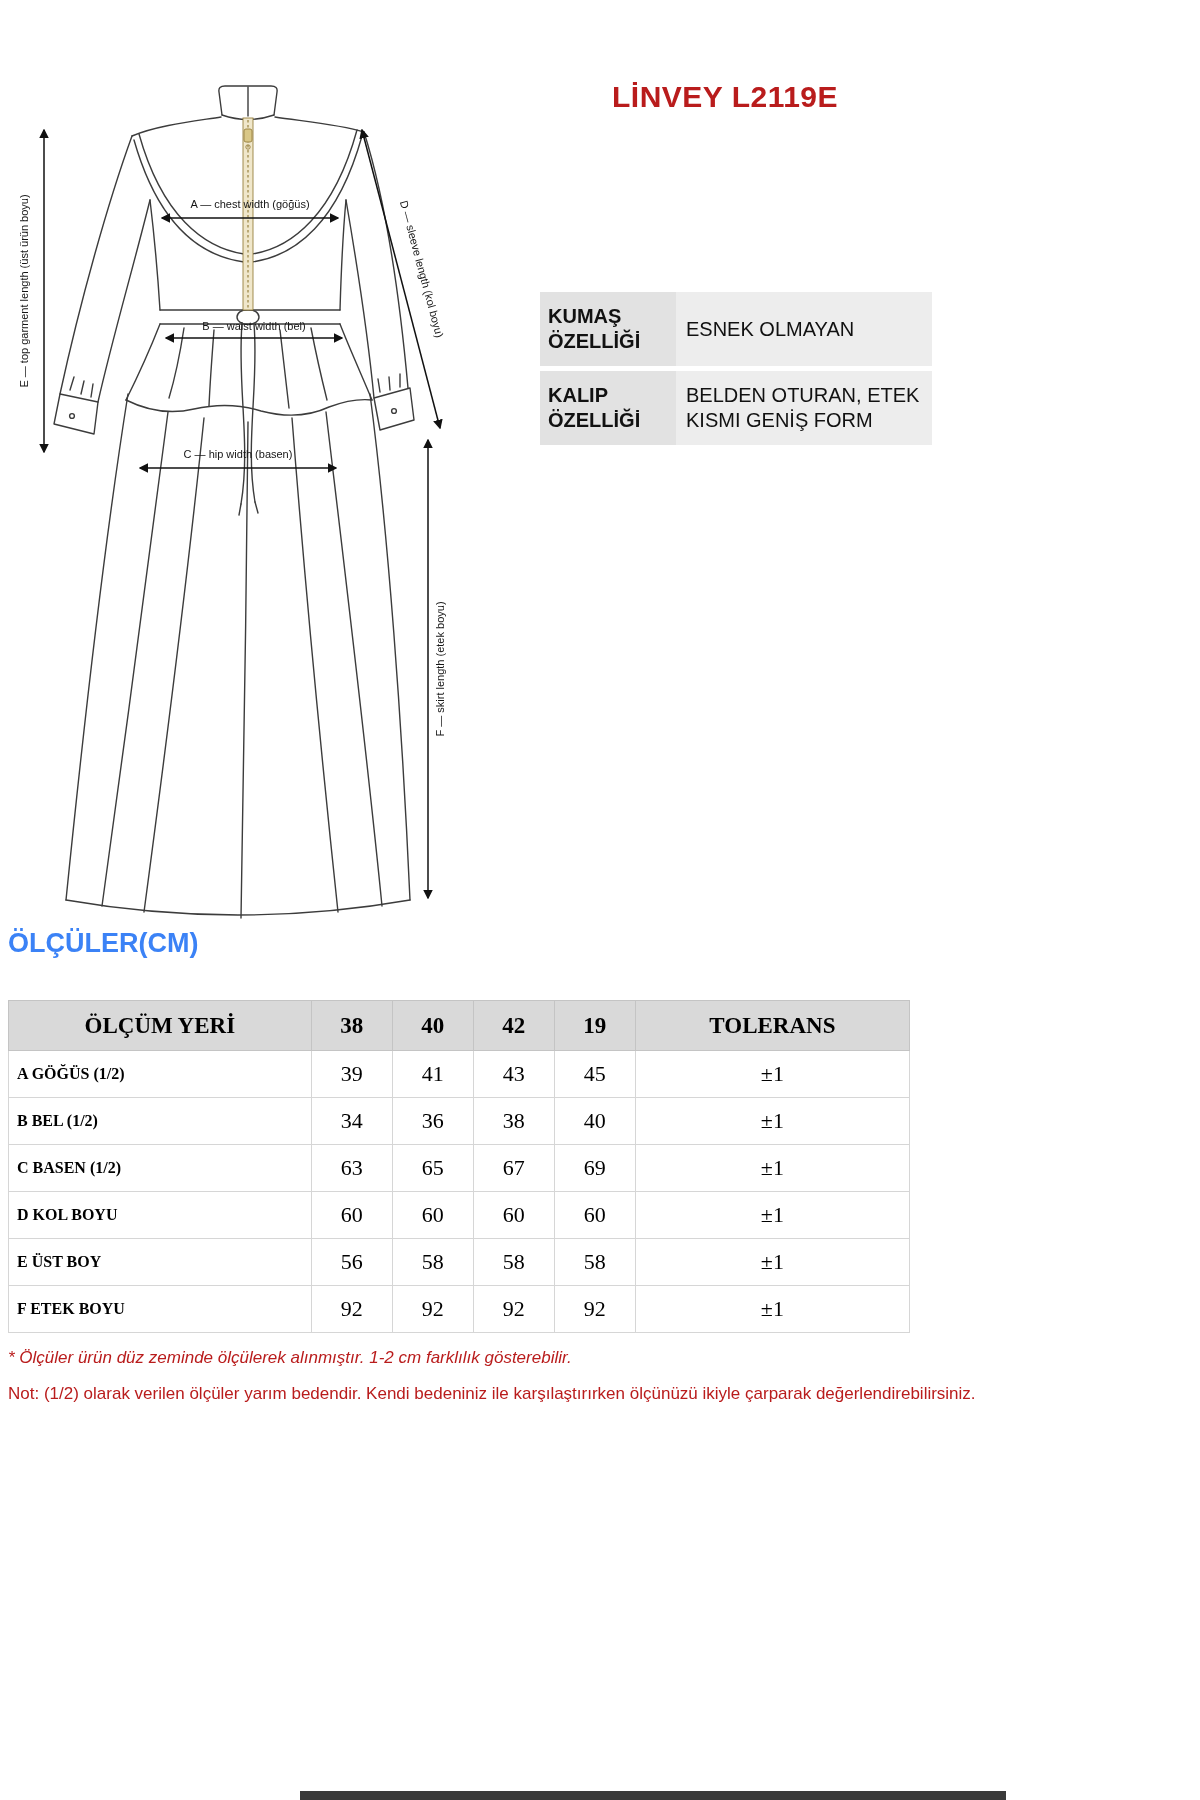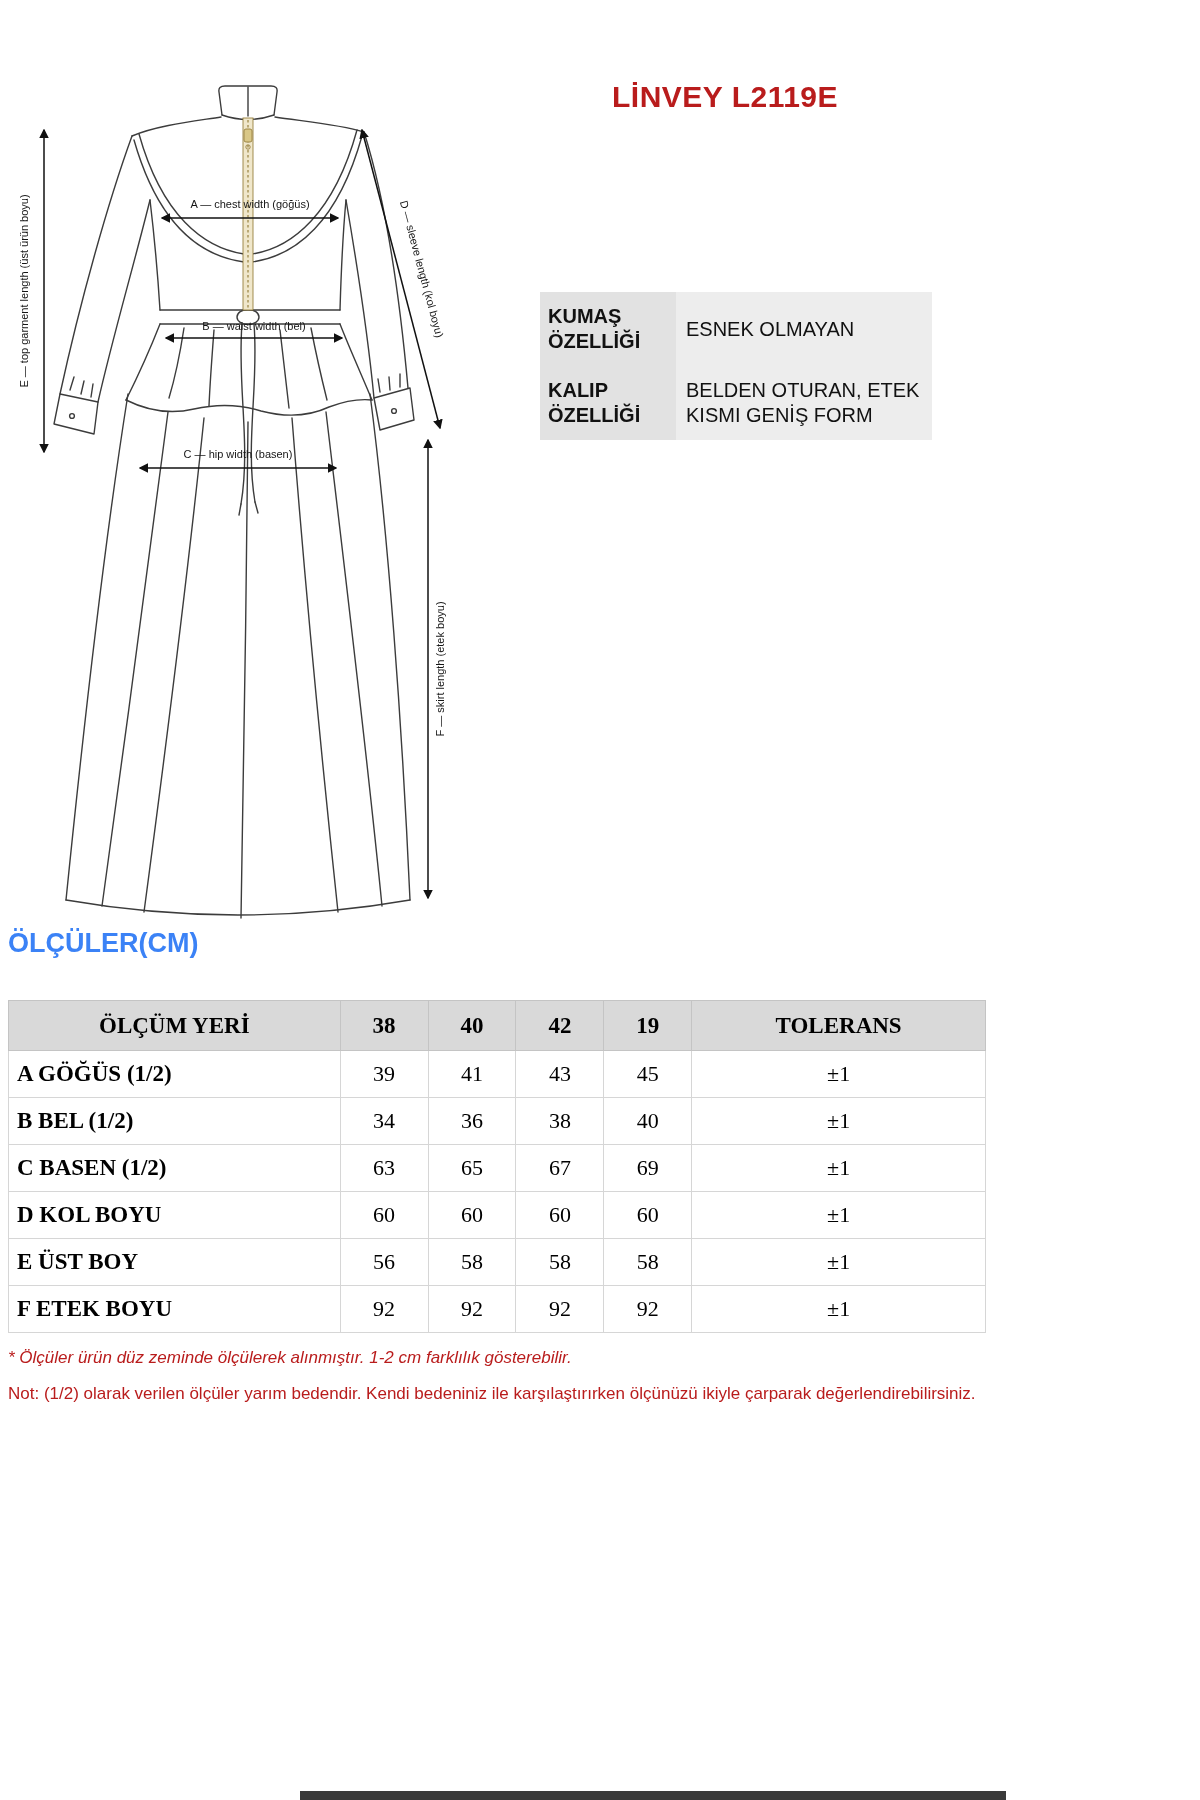--- a/index.html
+++ b/index.html
@@ -5,36 +5,36 @@
   html,body{margin:0;padding:0;background:#fff;}
   .page{position:relative;width:1200px;height:1800px;background:#ffffff;
         font-family:"Liberation Sans",sans-serif;color:#111;overflow:hidden;}
 
   .title{position:absolute;left:612px;top:80px;margin:0;
          font-size:30px;font-weight:bold;letter-spacing:.5px;color:#b91c1c;}
 
   .diagram{position:absolute;left:8px;top:72px;}
 
   .info-table{position:absolute;left:540px;top:292px;width:392px;
-              display:flex;flex-direction:column;}
+              display:flex;flex-direction:column;gap:5px;}
   .info-row{display:flex;background:#ededed;}
   .info-label{width:120px;background:#e2e2e2;font-weight:bold;font-size:20px;
               padding:12px 8px;line-height:1.25;display:flex;align-items:center;}
   .info-value{flex:1;font-size:20px;padding:12px 10px;line-height:1.25;
               display:flex;align-items:center;}
 
   .section-heading{position:absolute;left:8px;top:928px;margin:0;
                    font-size:27px;font-weight:bold;color:#3b82f6;}
 
-  .size-table{position:absolute;left:8px;top:1000px;width:978px;
+  .size-table{position:absolute;left:8px;top:1000px;width:902px;
               border-collapse:collapse;font-family:"Liberation Serif",serif;color:#000;}
   .size-table th,.size-table td{border:1px solid #d6d6d6;}
   .size-table thead th{background:#d9d9d9;border-color:#c4c4c4;
                        font-size:23px;font-weight:bold;height:45px;padding:2px 4px;}
-  .size-table tbody th{font-size:23px;font-weight:bold;text-align:left;
+  .size-table tbody th{font-size:16px;font-weight:bold;text-align:left;
                        padding:9px 6px 9px 8px;}
   .size-table tbody td{font-size:22px;text-align:center;padding:10px 4px;}
 
   .note{position:absolute;left:8px;margin:0;font-size:17px;width:1180px;color:#b91c1c;}
   .note-1{top:1348px;font-style:italic;}
   .note-2{top:1384px;}
 
   .bottom-bar{position:absolute;left:300px;top:1791px;width:706px;height:9px;background:#3a3a3a;}
 </style>
 </head>

